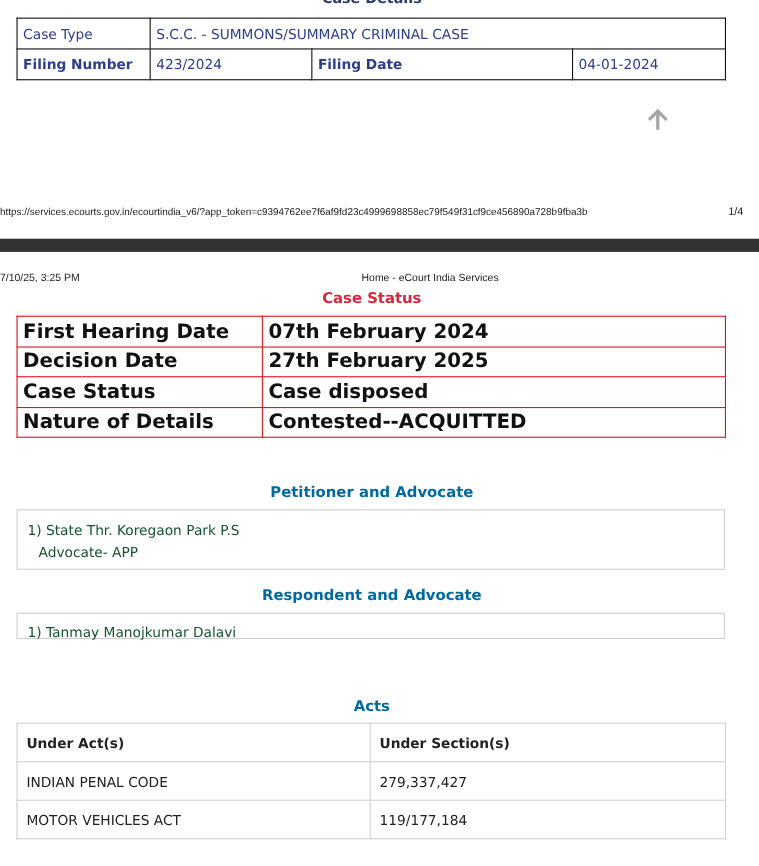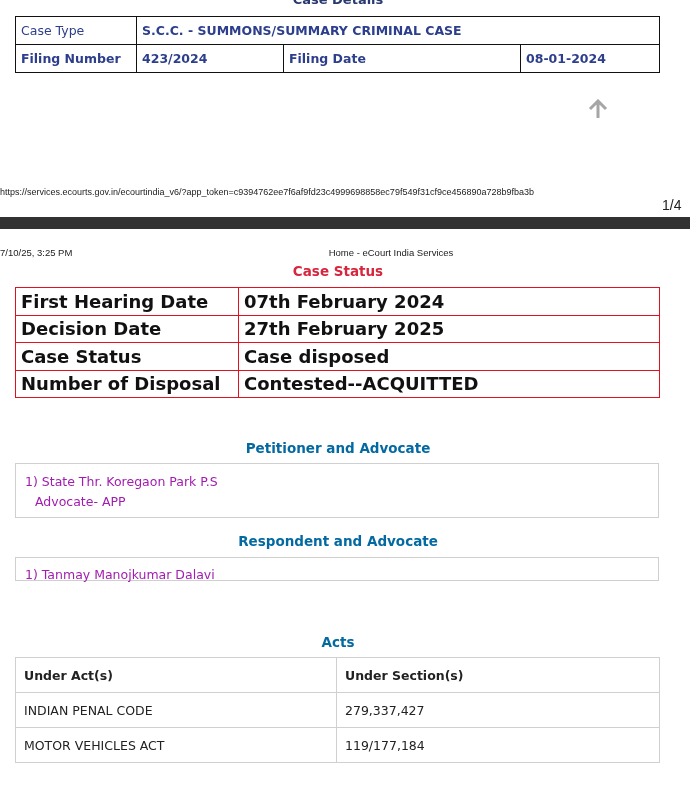--- a/index.html
+++ b/index.html
@@ -17,33 +17,33 @@
       position: absolute; left: 15px; top: 16px; width: 644px;
       border-collapse: collapse; table-layout: fixed;
       font-family: "DejaVu Sans", sans-serif; font-size: 12.5px;
     }
     table.details td {
       border: 1px solid #111; vertical-align: top;
       padding: 5px 5px 4px 5px; line-height: 18px; color: #2c3e8c;
     }
     table.details td.lbl { font-weight: bold; }
     table.details td.lbl.light { font-weight: normal; }
-    table.details td.val { font-weight: bold; }
+    table.details td.val { font-weight: normal; }
     .cnr-number { color: #d7263d; font-weight: bold; font-size: 17px; letter-spacing: 0.2px; }
     .cnr-note { color: #222; font-weight: bold; font-style: italic; font-size: 12px; }
     .qr-link { color: #12a12a; font-weight: bold; font-style: italic; text-decoration: underline; font-size: 12.5px; }
 
     .scroll-top {
       left: 586px; top: 96px; width: 24px; height: 26px;
       background: #fff; display: flex; align-items: center; justify-content: center;
     }
 
     
     .print-url { left: 0; top: 187px; font-family: "Liberation Sans", sans-serif; font-size: 9px; color: #222; white-space: nowrap; }
-    .print-page { left: 662px; top: 197px; font-family: "Liberation Sans", sans-serif; font-size: 14px; color: #222; }
+    .print-page { left: 662px; top: 187px; font-family: "Liberation Sans", sans-serif; font-size: 10px; color: #222; }
     .page-divider { left: 0; top: 217px; width: 690px; height: 12px; background: #323232; }
     .print-date { left: 0; top: 247px; font-family: "Liberation Sans", sans-serif; font-size: 9.5px; color: #222; }
     .print-title { left: 0; width: 782px; top: 247px; text-align: center; font-family: "Liberation Sans", sans-serif; font-size: 9.5px; color: #222; }
 
     
     .section-title {
       left: 0; width: 676px; text-align: center;
       font-family: "DejaVu Sans", sans-serif; font-weight: bold; font-size: 13.5px; color: #0369a1;
     }
     .status-title { top: 263px; color: #d7263d; }
@@ -53,21 +53,21 @@
       font-family: "DejaVu Sans", sans-serif; font-size: 18px; font-weight: bold; color: #111;
     }
     table.status td { border: 1px solid #e0121f; height: 27.5px; padding: 0 5px; vertical-align: middle; }
     table.status td.first { font-weight: 600; }
 
     
     .pet-title { top: 440px; }
     .res-title { top: 533px; }
     .party-box {
       left: 15px; width: 644px; border: 1px solid #cfcfcf;
-      font-family: "DejaVu Sans", sans-serif; font-size: 12.5px; color: #a21caf; line-height: 20px;
+      font-family: "DejaVu Sans", sans-serif; font-size: 12.5px; color: #14532d; line-height: 20px;
     }
     .pet-box { top: 463px; height: 55px; padding: 8px 9px; }
     .res-box { top: 557px; height: 24px; padding: 7px 9px; }
     .indent { padding-left: 10px; }
 
     
     .acts-title { top: 634px; }
     table.acts {
       position: absolute; left: 15px; top: 657px; width: 644px;
       border-collapse: collapse; table-layout: fixed;
@@ -91,21 +91,21 @@
   </colgroup>
   <tbody>
       <tr>
     <td class="lbl light">Case Type</td>
     <td class="val" colspan="3">S.C.C. - SUMMONS/SUMMARY CRIMINAL CASE</td>
   </tr>
   <tr>
     <td class="lbl">Filing Number</td>
     <td class="val">423/2024</td>
     <td class="lbl">Filing Date</td>
-    <td class="val">08-01-2024</td>
+    <td class="val">04-01-2024</td>
   </tr>
 </tbody>
   </table>
 
 <div class="abs scroll-top">
   <svg width="20" height="20" viewBox="0 0 20 20">
     <path d="M10 2 L10 19 M2 10 L10 2 L18 10" stroke="#a6a6a6" stroke-width="3" fill="none" stroke-linecap="butt"></path>
   </svg>
 </div>
 
@@ -128,21 +128,21 @@
   </tr>
   <tr>
     <td>Decision Date</td>
     <td>27th February 2025</td>
   </tr>
   <tr>
     <td>Case Status</td>
     <td>Case disposed</td>
   </tr>
   <tr>
-    <td>Number of Disposal</td>
+    <td>Nature of Details</td>
     <td>Contested--ACQUITTED</td>
   </tr>
 </tbody>
   </table>
 
 <div class="abs section-title pet-title">Petitioner and Advocate</div>
 <div class="abs party-box pet-box">
   <div>1) State Thr. Koregaon Park P.S</div>
   <div class="indent">Advocate- APP</div>
 </div>

